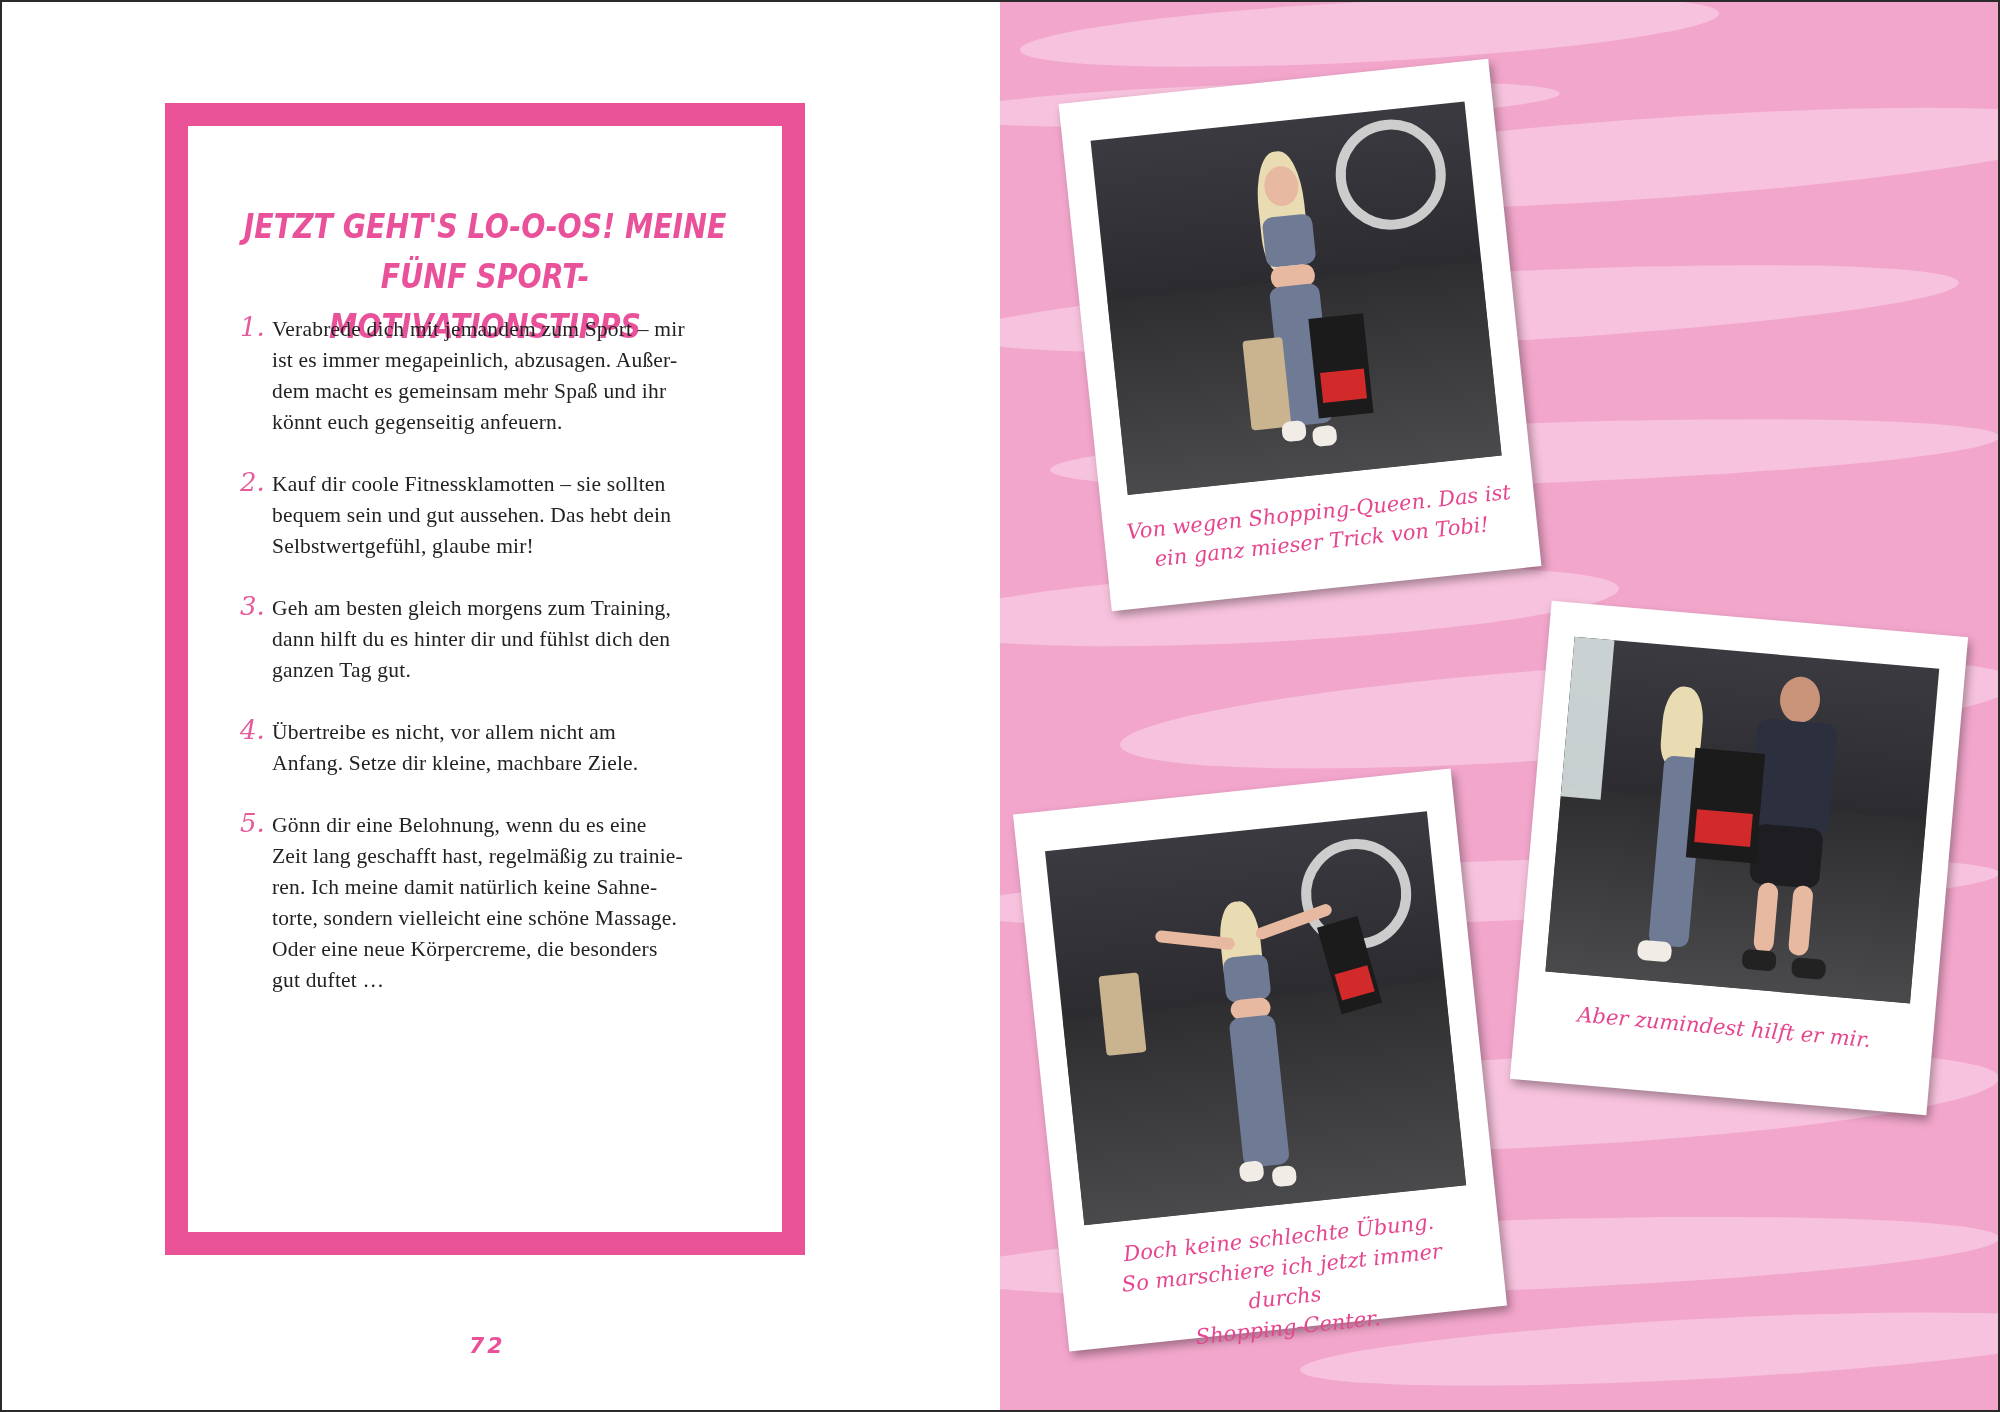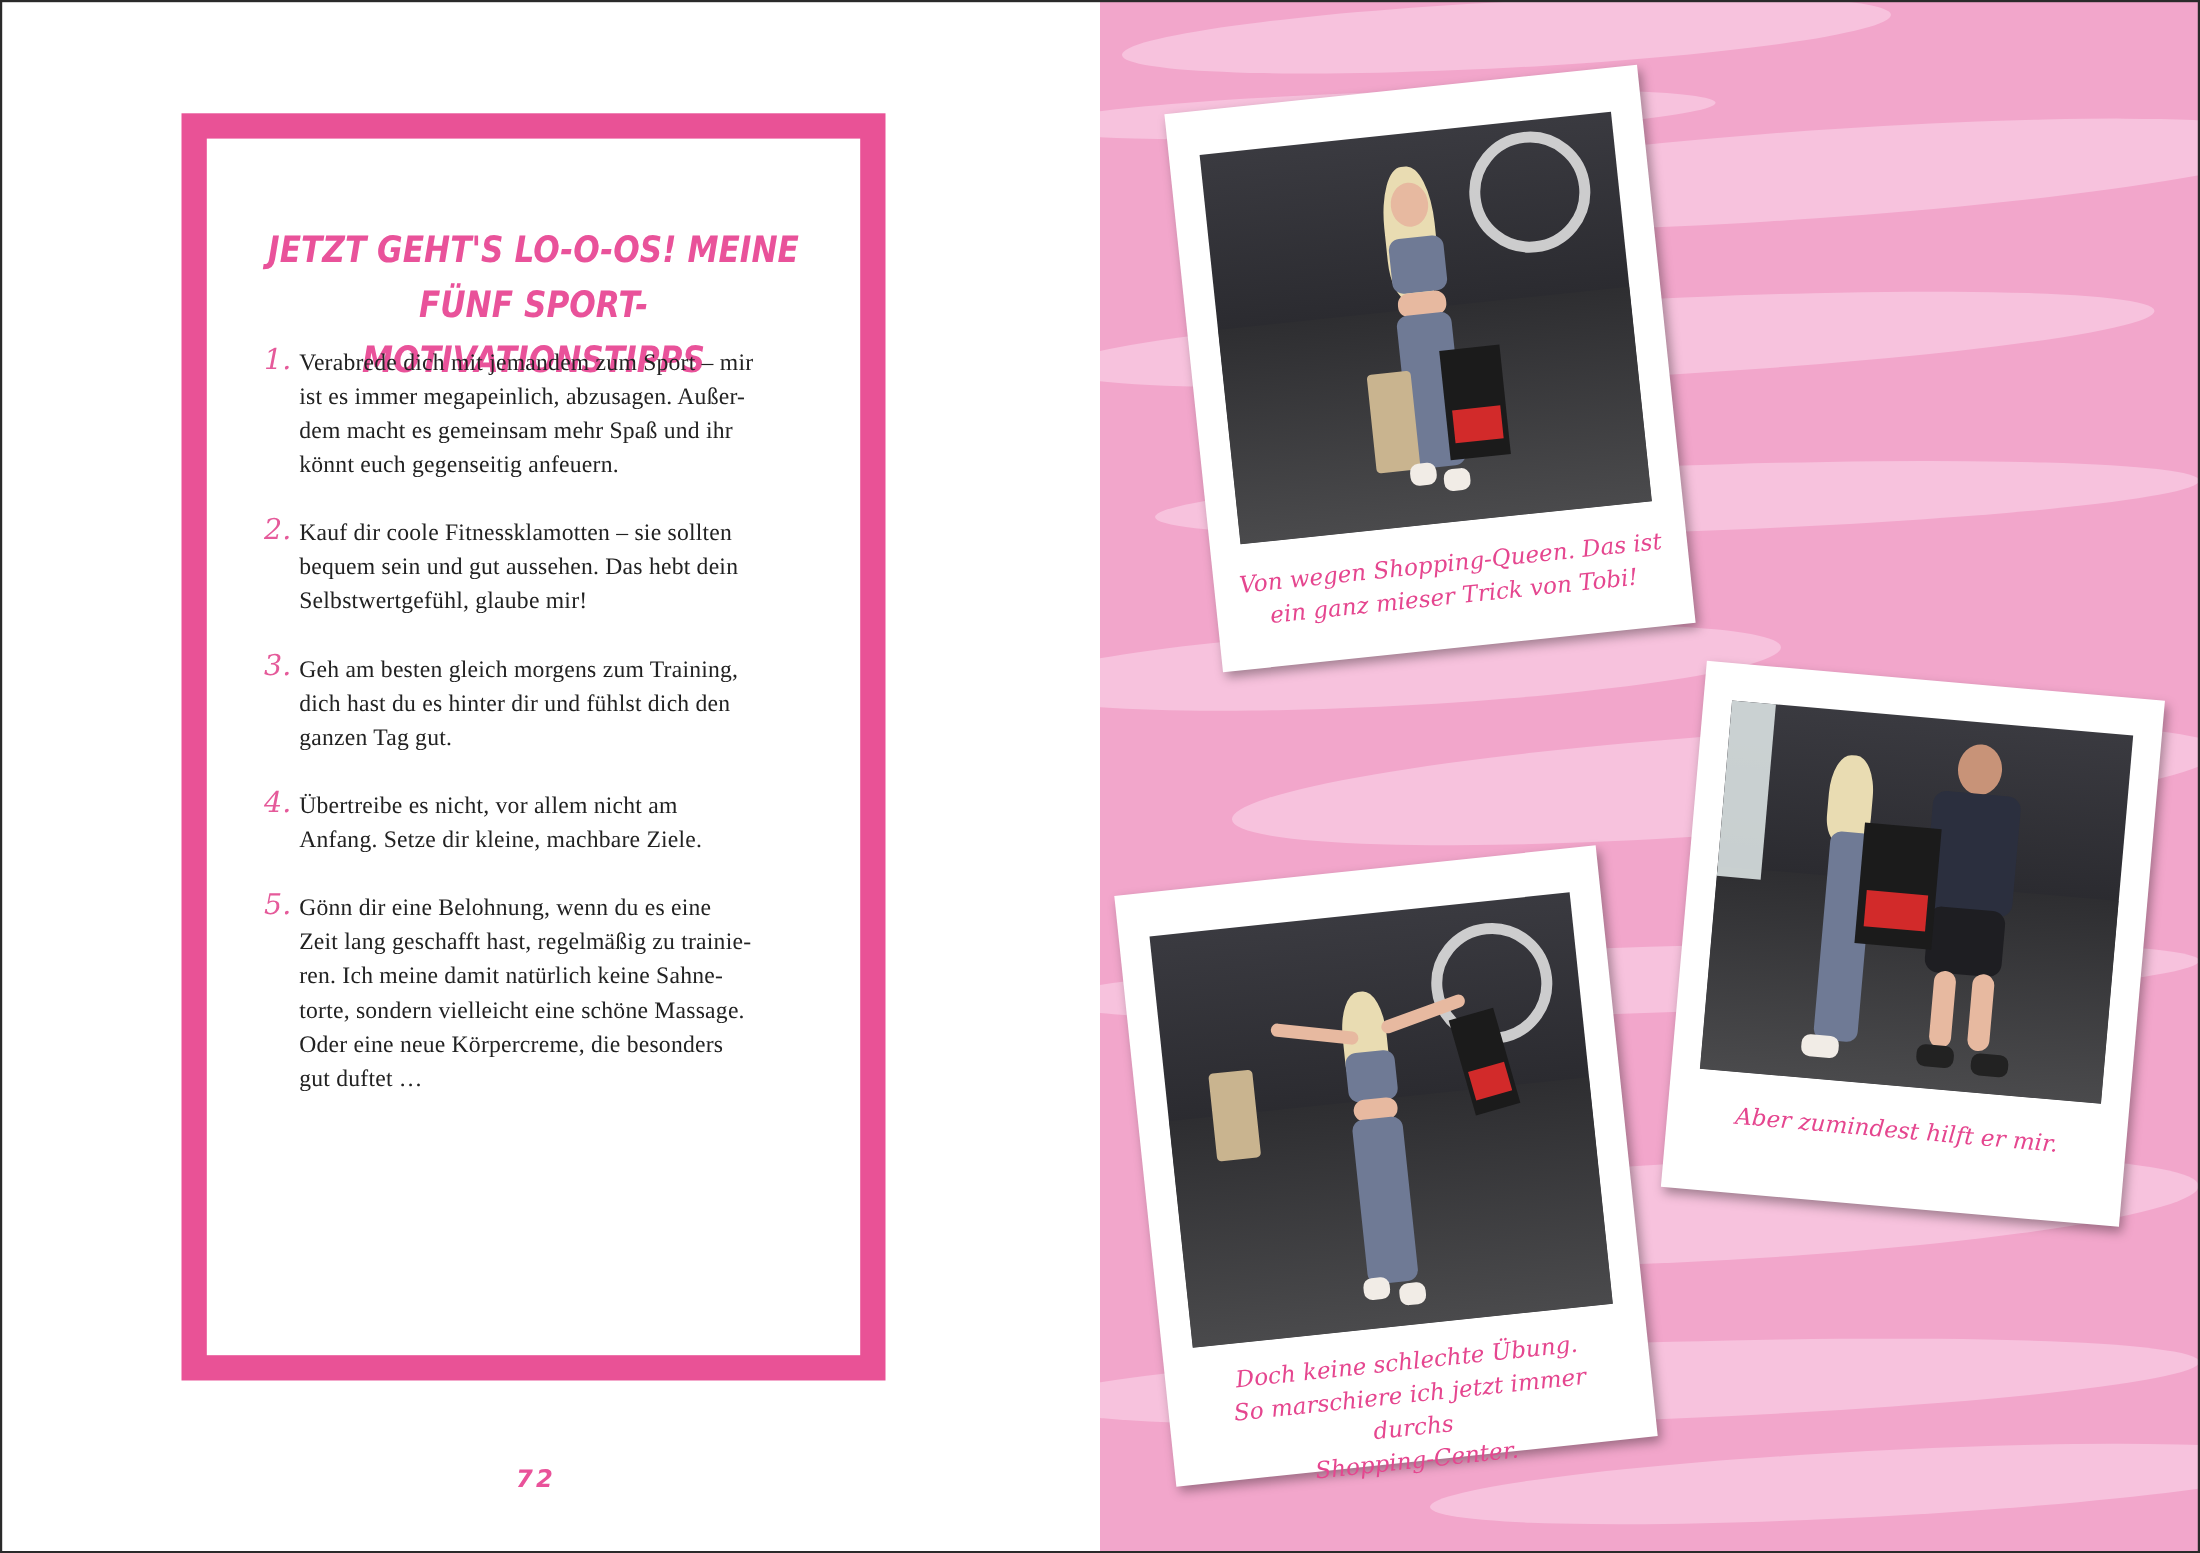--- a/index.html
+++ b/index.html
@@ -84,21 +84,21 @@
       </li>
       <li class="tip">
         <span class="tip-num">2.</span>
         <div class="tip-text">Kauf dir coole Fitnessklamotten – sie sollten
 bequem sein und gut aussehen. Das hebt dein
 Selbstwertgefühl, glaube mir!</div>
       </li>
       <li class="tip">
         <span class="tip-num">3.</span>
         <div class="tip-text">Geh am besten gleich morgens zum Training,
-dich hast du es hinter dir und fühlst dich den
+dann hilft du es hinter dir und fühlst dich den
 ganzen Tag gut.</div>
       </li>
       <li class="tip">
         <span class="tip-num">4.</span>
         <div class="tip-text">Übertreibe es nicht, vor allem nicht am
 Anfang. Setze dir kleine, machbare Ziele.</div>
       </li>
       <li class="tip">
         <span class="tip-num">5.</span>
         <div class="tip-text">Gönn dir eine Belohnung, wenn du es eine

